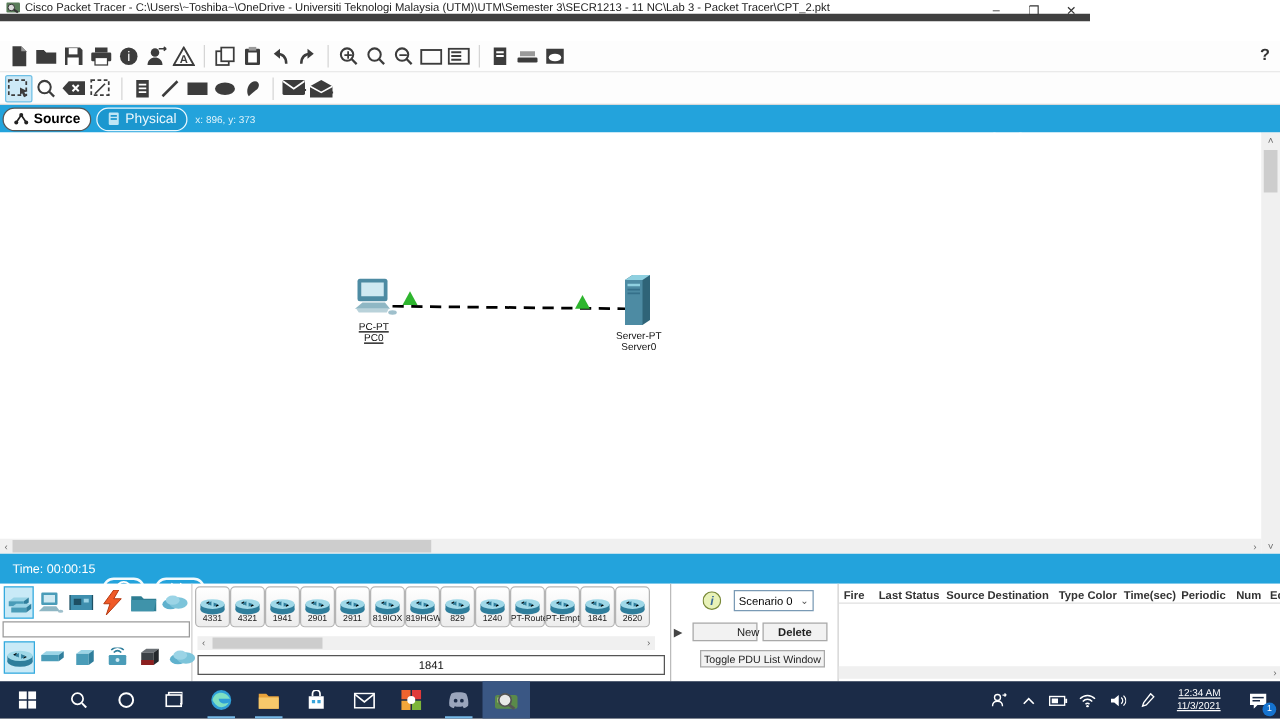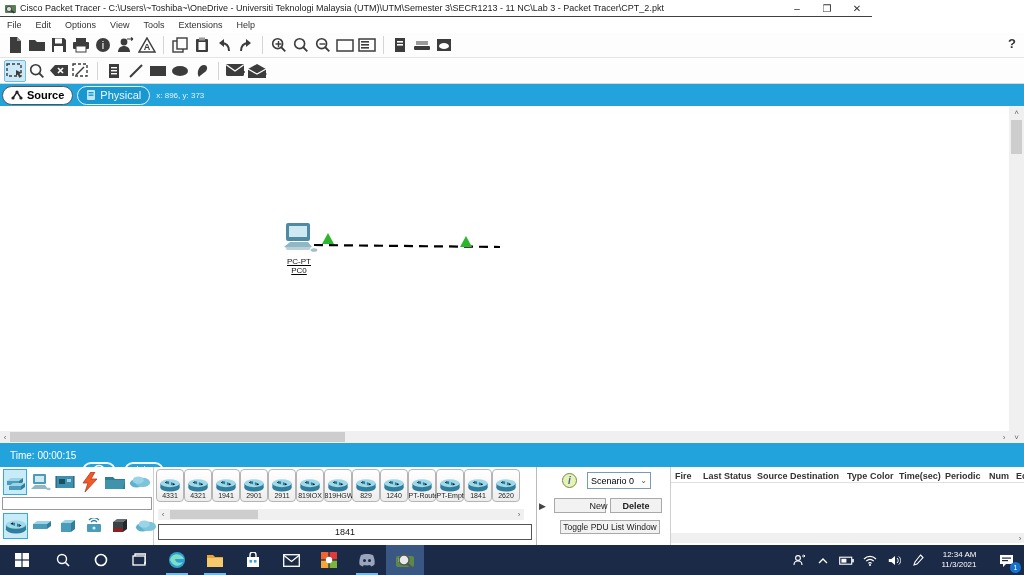--- a/index.html
+++ b/index.html
@@ -1,21 +1,21 @@
 <!DOCTYPE html>
 <html><head>
 <meta charset="utf-8">
 <style>
   html,body{margin:0;padding:0;background:#777;}
   *{box-sizing:border-box;font-family:"Liberation Sans",sans-serif;}
   #screen{position:relative;width:1024px;height:575px;background:#fff;overflow:hidden;}
   .abs{position:absolute;}
   .row{display:flex;align-items:center;}
   
-  #titlebar{left:0;top:0;width:872px;height:17px;background:#fff;border-bottom:1px solid #404040;font-size:9px;color:#222;}
+  #titlebar{left:0;top:0;width:872px;height:17px;background:#fff;border-bottom:6px solid #404040;font-size:9px;color:#222;}
   #menubar{left:0;top:17px;width:1024px;height:16px;background:#fff;font-size:9px;color:#333;}
   .menu-item{padding:2px 7px;cursor:default;}
   .winbtn{width:30px;height:17px;display:flex;align-items:center;justify-content:center;font-size:10px;color:#333;}
   
   #toolbar1{left:0;top:33px;width:1024px;height:25px;background:#fdfdfd;border-bottom:1px solid #e4e4e4;padding-left:4px;}
   #toolbar2{left:0;top:58px;width:1024px;height:26px;background:#fdfdfd;border-bottom:1px solid #d9d9d9;padding-left:4px;}
   .tbi{width:22px;height:22px;display:flex;align-items:center;justify-content:center;border-radius:2px;}
   .tbi svg{display:block;}
   .tbi.sel{background:#cde9f6;border:1px solid #6fc0e6;}
   .tsep{width:1px;height:18px;background:#d5d5d5;margin:0 5px;}
@@ -86,29 +86,20 @@
         <rect x="6.5" y="7" width="4" height="1.6" transform="rotate(35 6.5 7)" fill="#333"></rect>
       </svg>
     <span style="white-space:nowrap;overflow:hidden;max-width:880px;">Cisco Packet Tracer - C:\Users\~Toshiba~\OneDrive - Universiti Teknologi Malaysia (UTM)\UTM\Semester 3\SECR1213 - 11 NC\Lab 3 - Packet Tracer\CPT_2.pkt</span>
     <div class="abs row" style="right:0;top:0;">
       <div class="winbtn">–</div>
       <div class="winbtn">❐</div>
       <div class="winbtn">✕</div>
     </div>
   </div>
 
-  <div class="abs row" id="menubar">
-    <span class="menu-item">File</span>
-    <span class="menu-item">Edit</span>
-    <span class="menu-item">Options</span>
-    <span class="menu-item">View</span>
-    <span class="menu-item">Tools</span>
-    <span class="menu-item">Extensions</span>
-    <span class="menu-item">Help</span>
-  </div>
 
   <div class="abs row" id="toolbar1">
     <div class="tbi">
         <svg width="16" height="18">
           <path d="M3 1h7l4 4v12H3z" fill="#3c3c3c"></path>
           <path d="M10 1l4 4h-4z" fill="#9a9a9a"></path>
         </svg>
       </div>
     <div class="tbi">
         <svg width="18" height="14">
@@ -364,20 +355,32 @@
         <rect x="8" y="2" width="24" height="18" rx="2" fill="#4d8ba3"></rect>
         <rect x="11" y="5" width="18" height="11" fill="#cfe9f2"></rect>
         <path d="M6 26l6-5h18l4 5z" fill="#8fb7c4"></path>
         <path d="M7 26h26l-1.5 3H9z" fill="#b9d2da"></path>
         <ellipse cx="36" cy="29" rx="3.4" ry="1.8" fill="#9fc0cc"></ellipse>
       </svg>
       <div class="devlabel">PC-PT</div>
       <div class="devlabel">PC0</div>
     </div>
 
+    <div class="abs" style="left:486px;top:112px;width:50px;">
+      <svg width="30" height="46" style="display:block;margin:0 auto;">
+        <path d="M4 6l6-4h14v36l-6 4H4z" fill="#2f6478"></path>
+        <rect x="4" y="6" width="14" height="36" fill="#4d8ba3"></rect>
+        <path d="M4 6l6-4h14l-6 4z" fill="#8fd0e0"></path>
+        <rect x="6" y="9" width="10" height="2" fill="#8fd0e0"></rect>
+        <rect x="6" y="13" width="10" height="1.4" fill="#35708a"></rect>
+        <rect x="6" y="16" width="10" height="1.4" fill="#35708a"></rect>
+      </svg>
+      <div class="devlabel">Server-PT</div>
+      <div class="devlabel">Server0</div>
+    </div>
   </div>
 
   <div class="abs sb" style="left:0;top:431px;width:1009px;height:12px;">
     <div class="sb-arrow abs" style="left:0;top:0;width:10px;height:12px;">‹</div>
     <div class="sb-thumb abs" style="left:10px;top:1px;width:335px;height:10px;"></div>
     <div class="sb-arrow abs" style="right:0;top:0;width:10px;height:12px;">›</div>
   </div>
   <div class="abs sb" style="left:1009px;top:106px;width:15px;height:337px;">
     <div class="sb-arrow abs" style="left:0;top:0;width:15px;height:12px;">˄</div>
     <div class="sb-thumb abs" style="left:2px;top:14px;width:11px;height:34px;"></div>
@@ -725,21 +728,21 @@
       <svg width="13" height="11">
           <path d="M0.8 4h2.6L7 1v9L3.4 7H0.8z" fill="#fff"></path>
           <path d="M9 3c1.6 1.6 1.6 3.4 0 5M10.8 1.5c2.6 2.6 2.6 5.4 0 8" fill="none" stroke="#fff" stroke-width="1"></path>
         </svg>
     </div>
     <div class="tb-cell" style="width:24px;">
       <svg width="11" height="12">
           <path d="M7.5 1l2.5 2.5L4 10l-3 1 1-3z" fill="none" stroke="#fff" stroke-width="1.1"></path>
         </svg>
     </div>
-    <div class="tb-cell" style="width:58px;">
+    <div class="tb-cell" style="width:58px;text-decoration:underline;">
       <div class="traytxt">
         <div>12:34 AM</div>
         <div>11/3/2021</div>
       </div>
     </div>
     <div class="tb-cell" style="width:36px;">
       <svg width="15" height="13">
           <path d="M1 1h13v9H7l-3 3v-3H1z" fill="#fff"></path>
           <rect x="3" y="3.5" width="9" height="1.2" fill="#1b2b47"></rect>
           <rect x="3" y="6" width="6" height="1.2" fill="#1b2b47"></rect>

